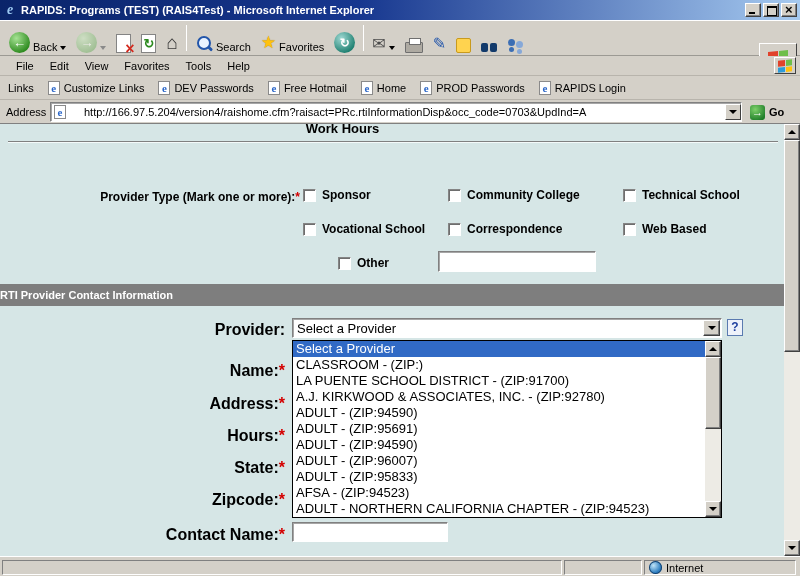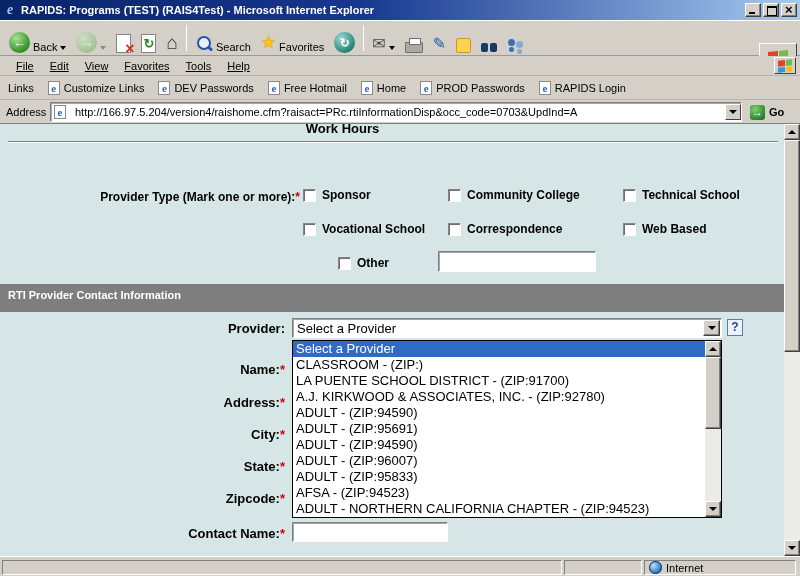--- a/index.html
+++ b/index.html
@@ -68,39 +68,39 @@
     border:1px solid; border-color:#fff #404040 #404040 #fff; display:flex; align-items:center; justify-content:center; }
   .winflag { width:20px; height:17px; display:grid; grid-template-columns:1fr 1fr; grid-template-rows:1fr 1fr;
     gap:1px; transform:skewY(-6deg); }
   .winflag i:nth-child(1){background:#E1422B;} .winflag i:nth-child(2){background:#6EBE49;}
   .winflag i:nth-child(3){background:#2C9BD9;} .winflag i:nth-child(4){background:#FFC20E;}
   .winflag-sm { width:14px; height:12px; }
 
   
   .menubar { position:absolute; top:56px; left:0; width:800px; height:20px; background:#D4D0C8;
     display:flex; align-items:center; padding-left:8px; border-bottom:1px solid #B8B4AC; }
-  .menu-item { padding:2px 8px;text-decoration:underline; }
+  .menu-item { padding:2px 8px; }
   .menu-flag { position:absolute; right:4px; top:1px; width:22px; height:17px; background:#D4D0C8;
     border:1px solid; border-color:#fff #404040 #404040 #fff; display:flex; align-items:center; justify-content:center; }
 
   
   .linksbar { position:absolute; top:76px; left:0; width:800px; height:24px; background:#D4D0C8;
     display:flex; align-items:center; padding-left:8px; gap:14px; border-bottom:1px solid #B8B4AC; }
   .link-item { display:flex; align-items:center; gap:4px; }
   .elogo { width:12px; height:14px; background:#fff; border:1px solid #8A8A8A; color:#2A66C8;
     font:bold 11px "Liberation Serif",serif; line-height:12px; text-align:center; flex:0 0 auto; }
   .elogo::before { content:"e"; }
 
   
   .addressbar { position:absolute; top:100px; left:0; width:800px; height:24px; background:#D4D0C8;
     border-bottom:1px solid #808080; }
   .addr-label { position:absolute; left:6px; top:6px; }
   .addr-field { position:absolute; left:50px; top:2px; right:58px; height:20px; background:#fff;
     border:1px solid; border-color:#808080 #fff #fff #808080; box-shadow:inset 1px 1px 0 rgba(0,0,0,.35);
-    display:flex; align-items:center; padding-left:3px; gap:9px; }
+    display:flex; align-items:center; padding-left:3px; gap:18px; }
   .addr-input { flex:1 1 auto; border:none; outline:none; font:11px "Liberation Sans",sans-serif; height:16px; background:#fff; }
   .addr-drop { width:16px; height:16px; background:#D4D0C8; border:1px solid; border-color:#fff #404040 #404040 #fff;
     display:flex; align-items:center; justify-content:center; flex:0 0 auto; }
   .tri-down { width:0; height:0; border:4px solid transparent; border-top:4px solid #000; margin-top:4px; }
   .tri-up { width:0; height:0; border:4px solid transparent; border-bottom:4px solid #000; margin-bottom:4px; }
   .go-btn { position:absolute; right:4px; top:2px; width:50px; height:20px; display:flex; align-items:center;
     gap:4px; padding-left:4px; }
   .go-circ { width:15px; height:15px; border-radius:3px; background:radial-gradient(circle at 35% 30%,#7ED06A,#1F7E2A 80%);
     color:#fff; font-weight:bold; font-size:11px; display:flex; align-items:center; justify-content:center; }
   .go-circ::before { content:"→"; }
@@ -114,23 +114,23 @@
     border-top:1px solid #808080; border-bottom:1px solid #F4FAFA; }
   .ptype-label { position:absolute; left:0; top:66px; width:300px; text-align:right;
     font-weight:bold; font-size:12px; }
   .cb-item { position:absolute; display:flex; align-items:center; }
   .checkbox { width:13px; height:13px; background:#fff; border:1px solid; border-color:#848484 #fff #fff #848484;
     box-shadow:inset 1px 1px 0 #6E6E6E; flex:0 0 auto; }
   .cb-text { margin-left:6px; font-weight:bold; font-size:12px; white-space:nowrap; }
   .text-input { background:#fff; border:1px solid; border-color:#808080 #fff #fff #808080;
     box-shadow:inset 1px 1px 0 rgba(0,0,0,.35); font:12px "Liberation Sans",sans-serif; padding:2px 3px; outline:none; }
   .other-input { position:absolute; left:438px; top:127px; width:158px; height:21px; }
-  .section-header { position:absolute; left:0; top:160px; width:784px; height:28px; background:#7E7E7E;
-    color:#fff; font-weight:bold; font-size:11px; line-height:22px; padding-left:8px; }
-  .flabel { position:absolute; left:0; width:285px; text-align:right; font-weight:bold; font-size:13px; white-space:nowrap; }
+  .section-header { position:absolute; left:0; top:160px; width:784px; height:22px; background:#7E7E7E;
+    color:#fff; font-weight:bold; font-size:11px; line-height:22px; }
+  .flabel { position:absolute; left:0; width:285px; text-align:right; font-weight:bold; font-size:16px; white-space:nowrap; }
   .req { color:#D40000; }
   .select-box { position:absolute; left:292px; top:194px; width:430px; height:20px; background:#fff;
     border:1px solid; border-color:#808080 #fff #fff #808080; box-shadow:inset 1px 1px 0 rgba(0,0,0,.35);
     display:flex; align-items:center; }
   .select-value { flex:1 1 auto; font-size:13px; padding-left:4px; white-space:nowrap; overflow:hidden; }
   .select-drop { width:17px; height:16px; margin-right:1px; background:#D4D0C8; border:1px solid;
     border-color:#fff #404040 #404040 #fff; box-shadow:inset -1px -1px 0 #808080;
     display:flex; align-items:center; justify-content:center; flex:0 0 auto; }
   .help-btn { position:absolute; left:727px; top:195px; width:16px; height:17px; background:#EEF2FA;
     border:1px solid #5A7AB0; color:#1F3F9F; font-weight:bold; font-size:12px; text-align:center; line-height:15px; }
@@ -326,21 +326,21 @@
       <span class="checkbox"></span>
       <span class="cb-text">Other</span>
     </label>
     <input class="text-input other-input" type="text" style="">
 
     <div class="section-header">RTI Provider Contact Information</div>
 
     <div class="flabel" style="top:197px;"><span>Provider:</span></div>
     <div class="flabel" style="top:238px;"><span>Name:</span><span class="req">*</span></div>
     <div class="flabel" style="top:271px;"><span>Address:</span><span class="req">*</span></div>
-    <div class="flabel" style="top:303px;"><span>City:</span><span class="req">*</span></div>
+    <div class="flabel" style="top:303px;"><span>Hours:</span><span class="req">*</span></div>
     <div class="flabel" style="top:335px;"><span>State:</span><span class="req">*</span></div>
     <div class="flabel" style="top:367px;"><span>Zipcode:</span><span class="req">*</span></div>
     <div class="flabel" style="top:402px;"><span>Contact Name:</span><span class="req">*</span></div>
 
     <div class="select-box">
       <span class="select-value">Select a Provider</span>
       <span class="select-drop">
         <span class="tri-down"></span>
       </span>
     </div>

